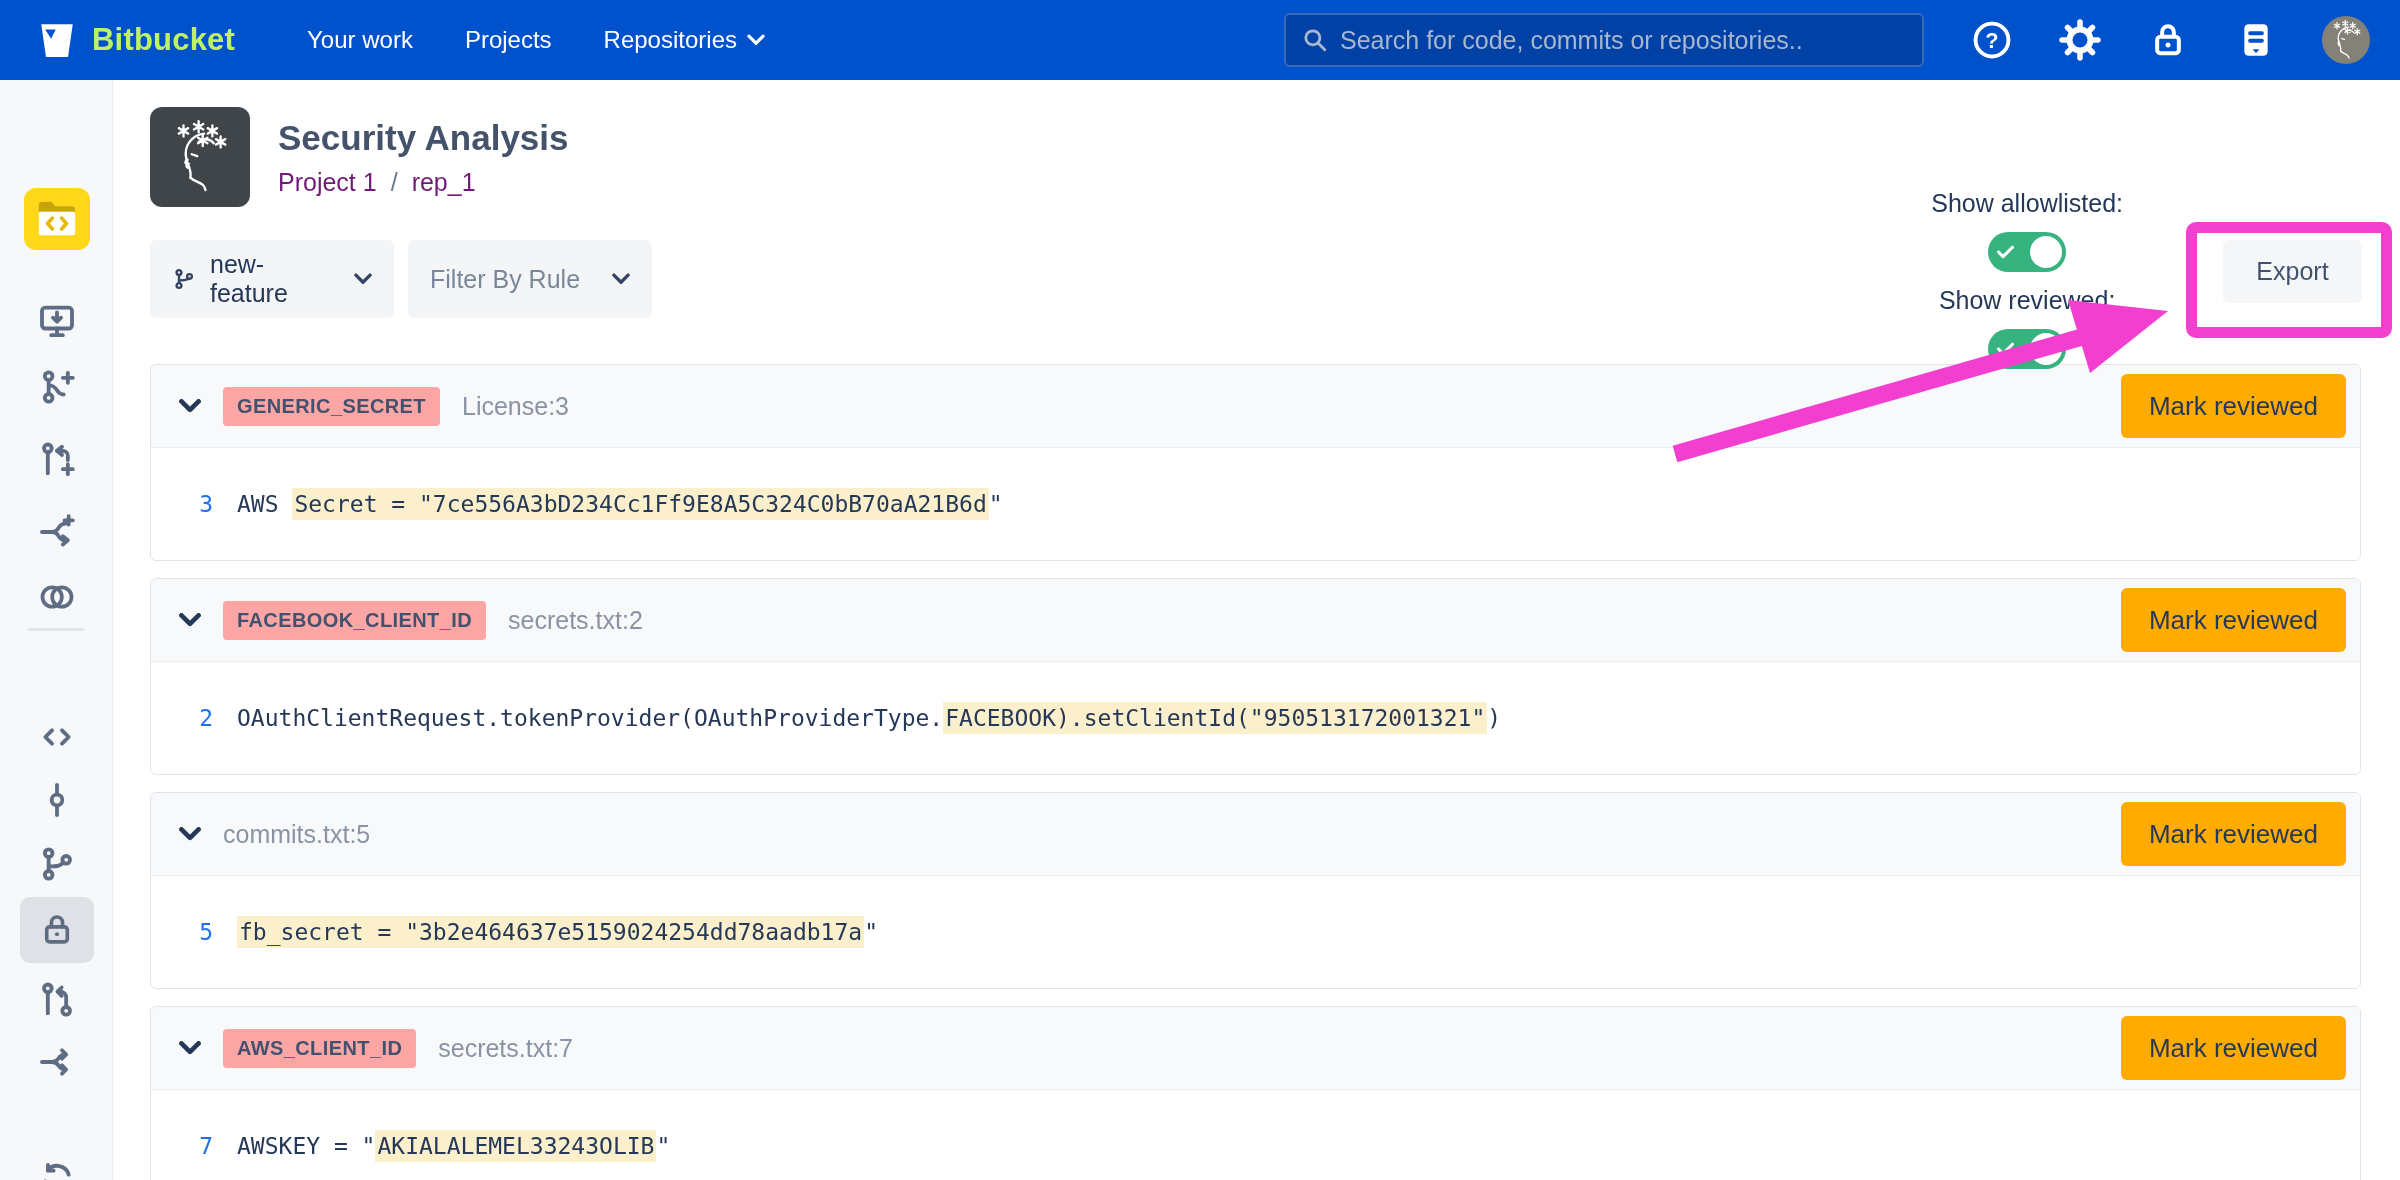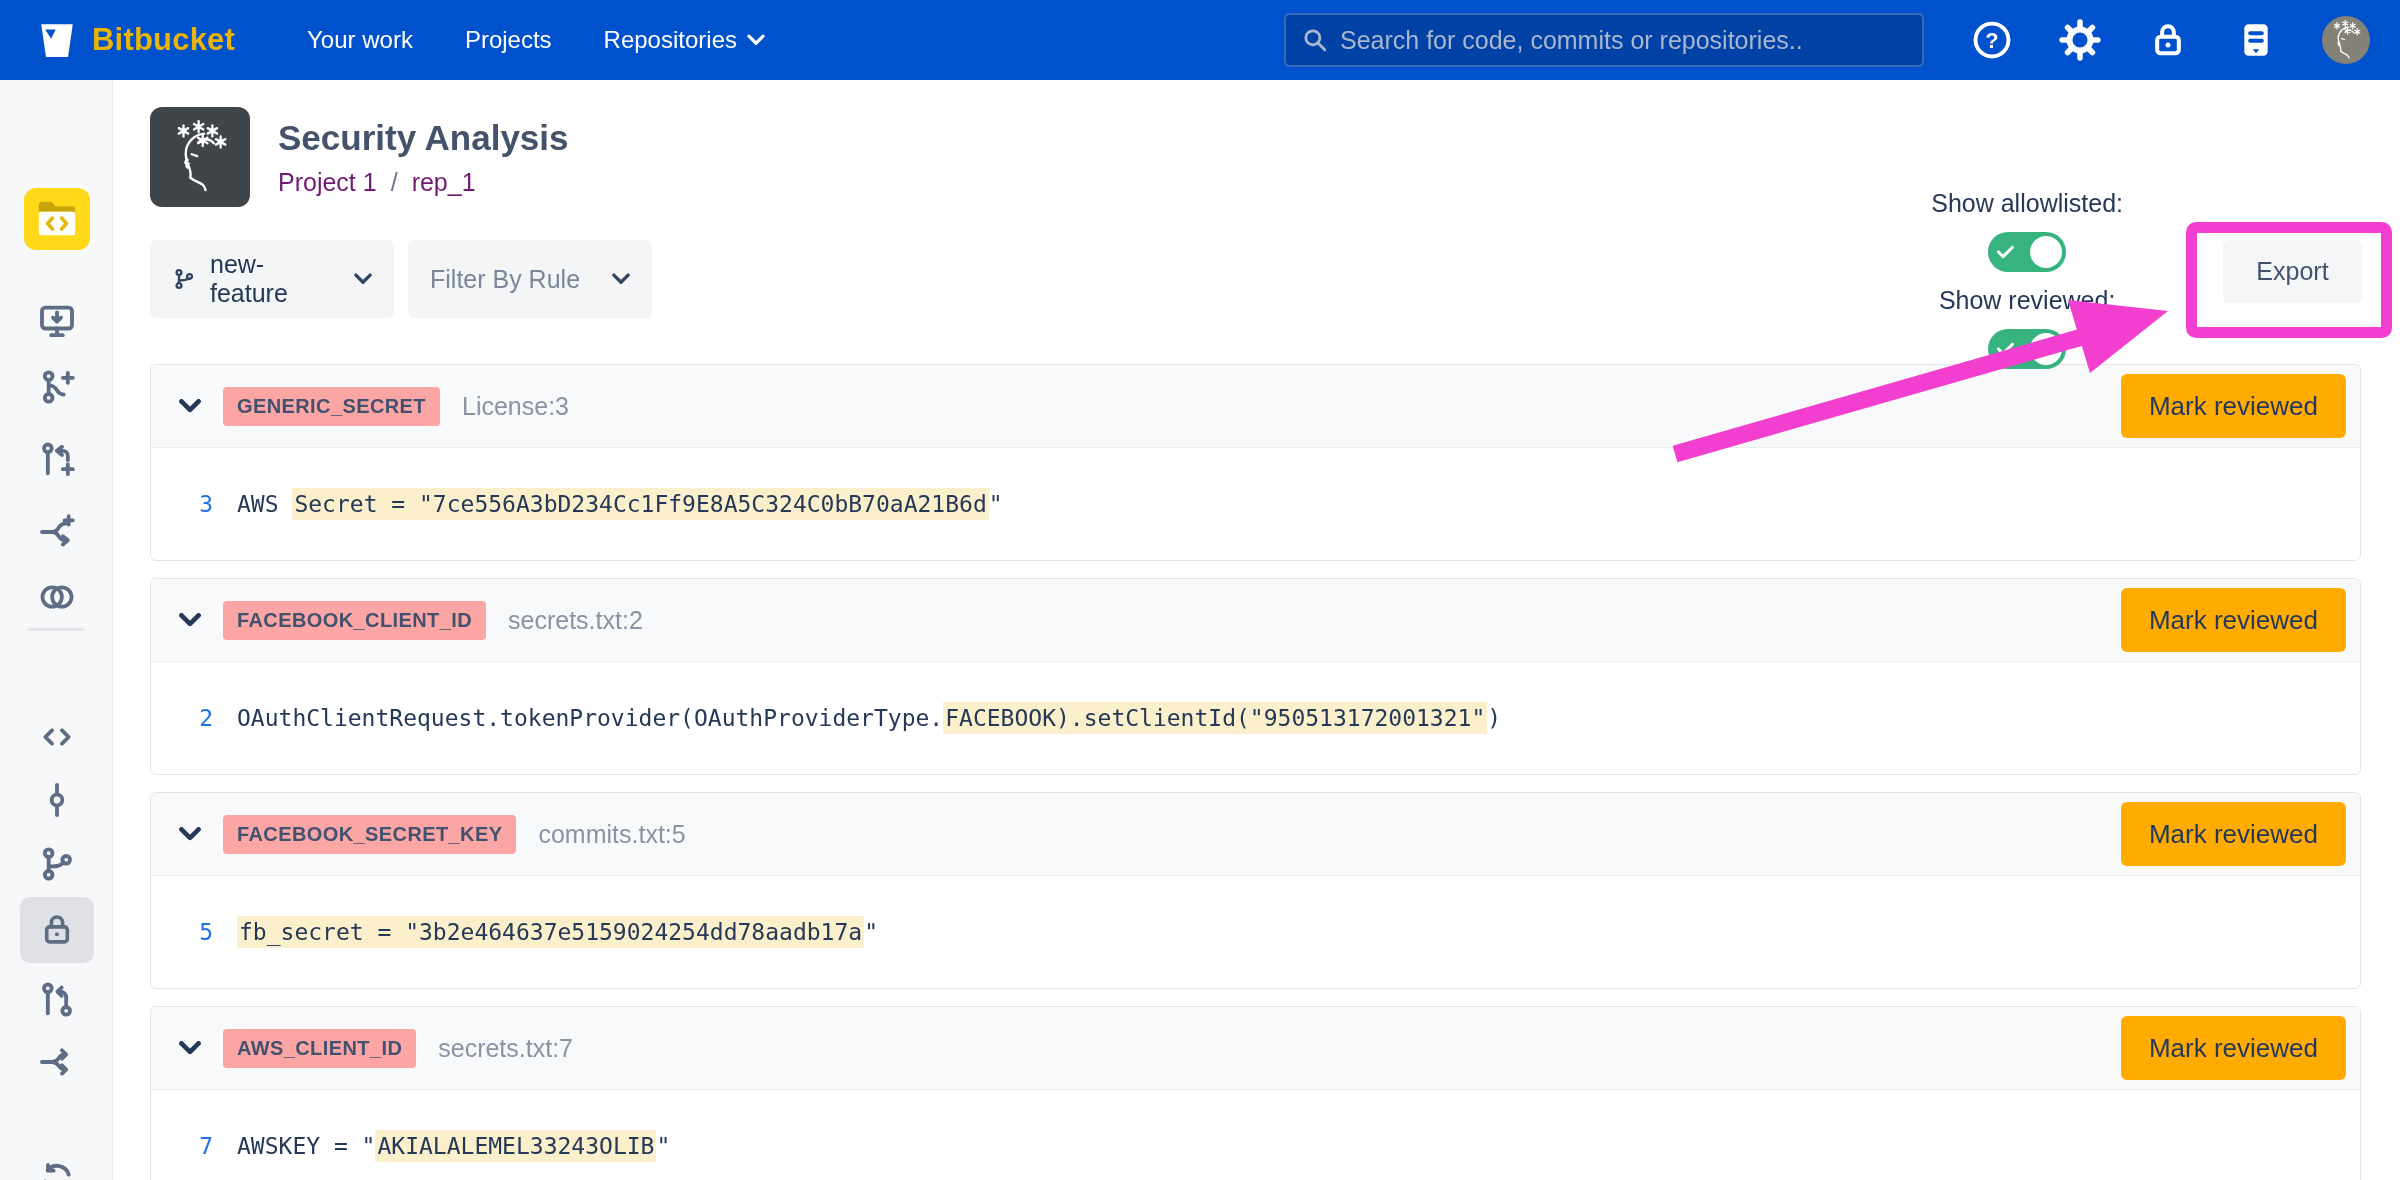--- a/index.html
+++ b/index.html
@@ -3,21 +3,21 @@
 <meta charset="utf-8">
 <style>
   * { margin:0; padding:0; box-sizing:border-box; }
   html,body { width:2400px; height:1180px; overflow:hidden; background:#fff;
               font-family:"Liberation Sans", sans-serif; position:relative; }
 
   
   .topnav { position:absolute; left:0; top:0; width:2400px; height:80px;
             background:#0052CC; display:flex; align-items:center; padding:0 30px 0 36px; }
   .brand { display:flex; align-items:center; gap:14px; margin-right:72px; }
-  .brand-text { color:#eab308; font-size:31px; font-weight:bold; letter-spacing:.2px; }
+  .brand-text { color:#bef264; font-size:31px; font-weight:bold; letter-spacing:.2px; }
   .nav-items { display:flex; align-items:center; gap:52px; }
   .nav-item { color:#fff; font-size:24px; font-weight:500; display:flex; align-items:center; gap:10px; cursor:pointer; }
   .nav-search { margin-left:auto; width:640px; height:54px; background:rgba(0,20,70,.28);
                 border:2px solid rgba(255,255,255,.22); border-radius:6px;
                 display:flex; align-items:center; padding:4px 16px; gap:12px; }
   .nav-search input { background:transparent; border:none; outline:none; width:100%;
                       font-size:25px; color:#fff; font-family:"Liberation Sans",sans-serif; }
   .nav-search input::placeholder { color:#A9B7CE; }
   .nav-icons { display:flex; align-items:center; gap:44px; margin-left:46px; }
   .nav-icon { width:44px; height:44px; display:flex; align-items:center; justify-content:center; cursor:pointer; }
@@ -380,21 +380,20 @@
       </div>
     </div>
 
     <div class="card">
       <div class="card-head">
         <span>
           <svg width="22" height="14" viewBox="0 0 14 9">
               <path d="M1.5 1.5 L7 7 L12.5 1.5" stroke="#253858" stroke-width="3" fill="none" stroke-linecap="round" stroke-linejoin="round"></path>
             </svg>
         </span>
-        <span class="rule-badge">FACEBOOK_SECRET_KEY</span>
         <span class="loc">commits.txt:5</span>
         <button class="btn-review">Mark reviewed</button>
       </div>
       <div class="card-body">
         <span class="line-no">5</span>
         <span class="code"><span></span><mark>fb_secret = "3b2e464637e5159024254dd78aadb17a</mark><span>"</span></span>
       </div>
     </div>
 
     <div class="card">

